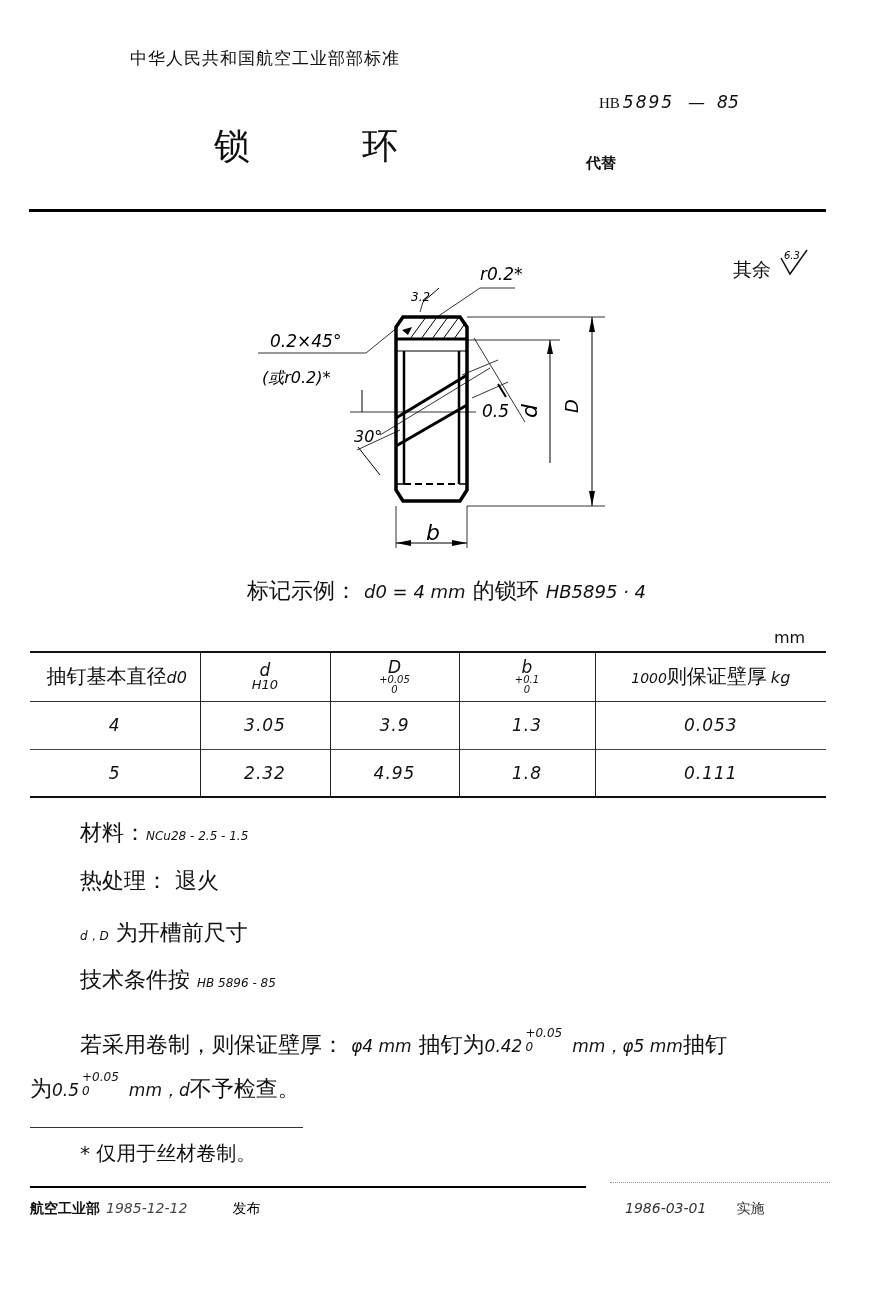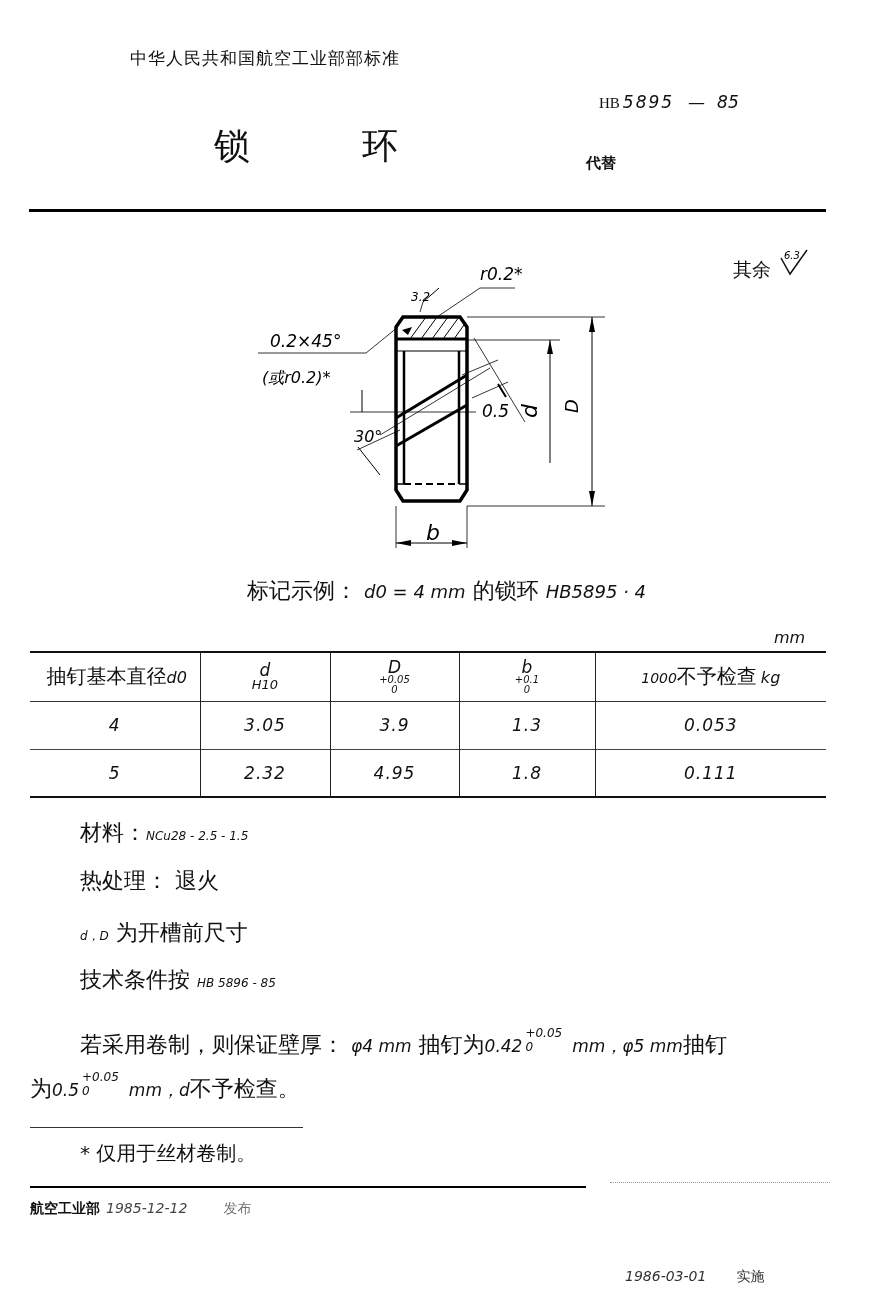--- a/index.html
+++ b/index.html
@@ -14,21 +14,21 @@
   .std-no .year { font-style: italic; font-size: 17px; margin-left: 12px; }
   .std-no .dash { margin-left: 14px; font-size: 17px; }
   .doc-title { top: 122px; font-size: 36px; font-family: "DejaVu Serif", serif; }
   .replaces { left: 586px; top: 154px; font-size: 15px; font-weight: bold; }
   .rule-top { left: 29px; top: 209px; width: 797px; height: 3px; background: #000; }
 
   .roughness { left: 733px; top: 248px; font-size: 19px; }
 
   .caption { left: 207px; top: 576px; font-size: 22px; margin-left: 40px; }
   .caption .it { font-style: italic; font-size: 18px; }
-  .units { left: 774px; top: 628px; font-size: 16px; font-style: italic; }
+  .units { left: 774px; top: 628px; font-size: 16px; }
 
   table.dim { position: absolute; left: 30px; top: 651px; width: 796px; border-collapse: collapse; }
   table.dim th, table.dim td { border-left: 1px solid #222; text-align: center; padding: 0; }
   table.dim th:first-child, table.dim td:first-child { border-left: none; }
   table.dim thead tr { height: 49px; border-top: 2px solid #111; border-bottom: 1px solid #333; }
   table.dim tbody tr { height: 48px; border-bottom: 1px solid #444; }
   table.dim tbody tr:last-child { border-bottom: 2px solid #111; }
   table.dim th { font-weight: normal; font-size: 20px; }
   table.dim td { font-style: italic; font-size: 17px; letter-spacing: 1px; }
   .hdr-main { display: block; font-style: italic; font-size: 17px; line-height: 16px; }
@@ -46,22 +46,22 @@
   .tol span { display: block; }
   .para { font-size: 22px; margin-top: 12px; }
   .para .it { font-style: italic; font-size: 17px; }
 
   .fn-rule { left: 30px; top: 1127px; width: 273px; height: 1px; background: #333; }
   .footnote { left: 80px; top: 1140px; font-size: 20px; }
   .footer-rule { left: 30px; top: 1186px; width: 556px; height: 2px; background: #000; }
   .footer-dots { left: 610px; top: 1182px; width: 220px; height: 0; border-top: 1px dotted #999; }
   .footer-left { left: 30px; top: 1200px; font-size: 14px; font-weight: bold; }
   .footer-left .date { font-style: italic; font-weight: normal; margin-left: 6px; color: #444; }
-  .footer-left .act { margin-left: 36px; font-weight: normal; color: #737373; }
-  .footer-right { left: 625px; top: 1268px; font-size: 14px; color: #333; }
+  .footer-left .act { margin-left: 45px; font-weight: normal; color: #000000; }
+  .footer-right { left: 625px; top: 1200px; font-size: 14px; color: #333; }
   .footer-right .date { font-style: italic; }
   .footer-right .act { margin-left: 30px; }
 
   svg.drawing { position: absolute; left: 240px; top: 250px; }
   svg text { font-family: "DejaVu Sans", sans-serif; font-style: italic; }
 </style>
 </head>
 <body>
 
 <div class="abs org-title">中华人民共和国航空工业部部标准</div>
@@ -184,21 +184,21 @@
         <span class="hdr-main">D</span>
         <span class="hdr-tol">+0.05</span>
         <span class="hdr-tol">0</span>
       </th>
       <th>
         <span class="hdr-main">b</span>
         <span class="hdr-tol">+0.1</span>
         <span class="hdr-tol">0</span>
       </th>
       <th class="hdr-last">
-        <span class="num">1000</span><span>不予检查</span><span class="unit">kg</span>
+        <span class="num">1000</span><span>则保证壁厚</span><span class="unit">kg</span>
       </th>
     </tr>
   </thead>
   <tbody>
     <tr>
       <td>4</td>
       <td>3.05</td>
       <td>3.9</td>
       <td>1.3</td>
       <td>0.053</td>

